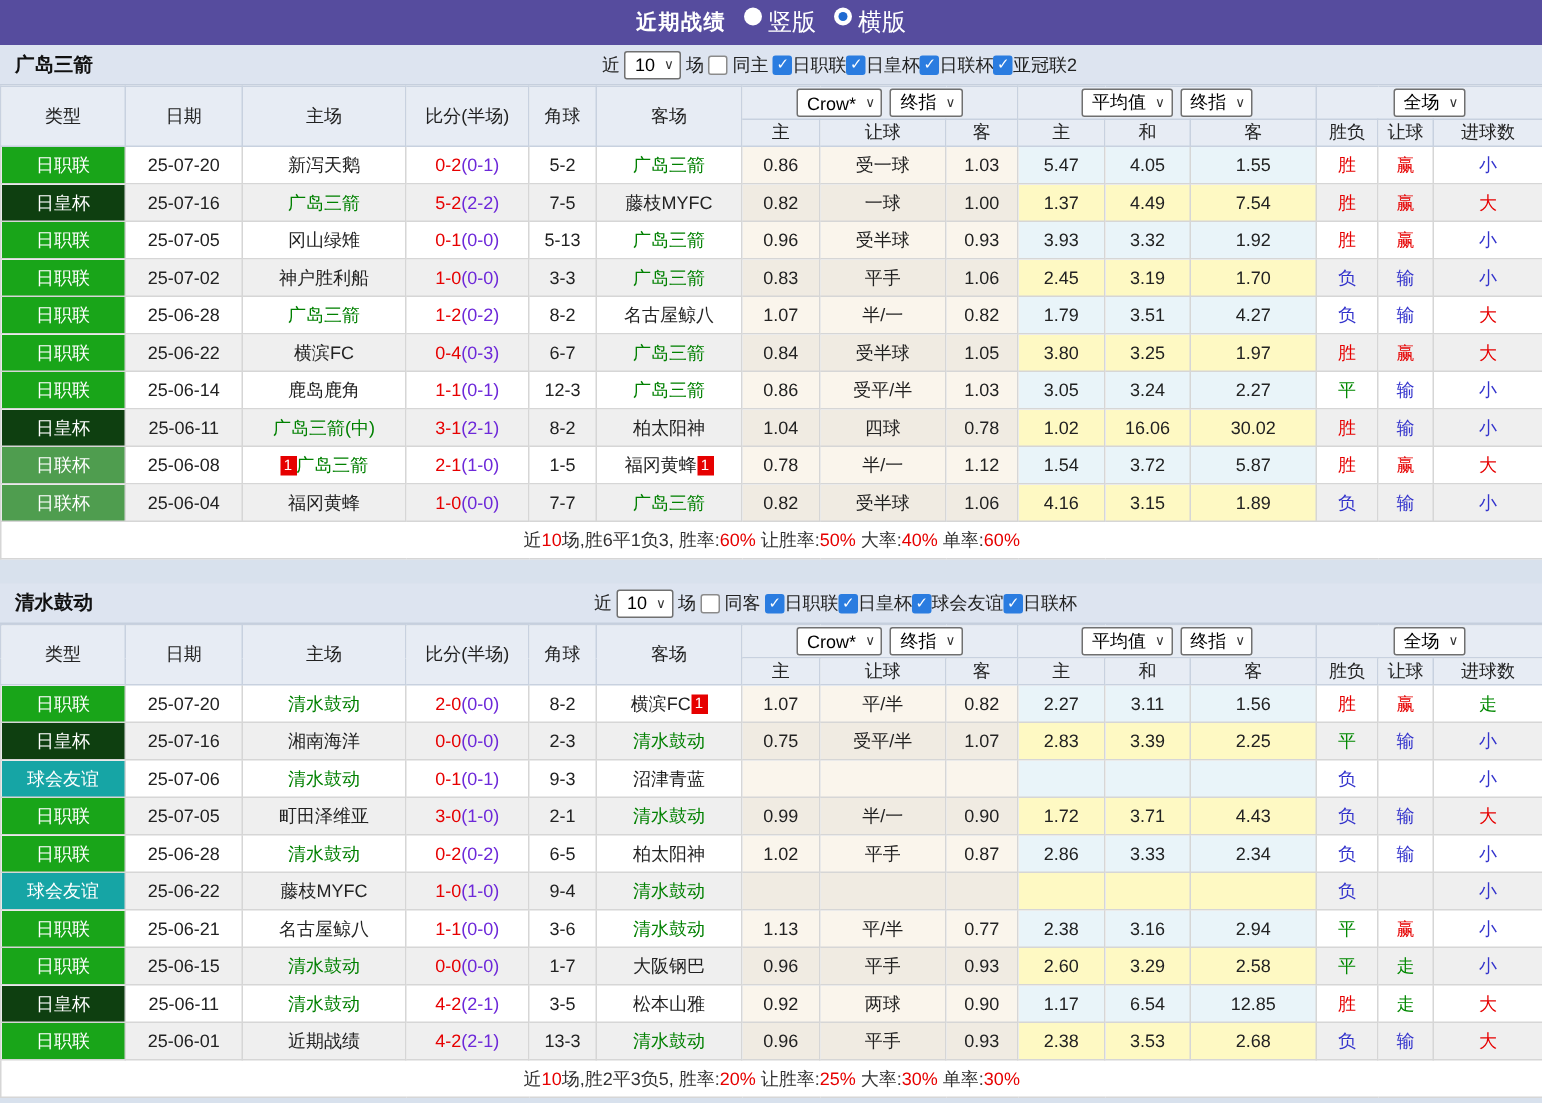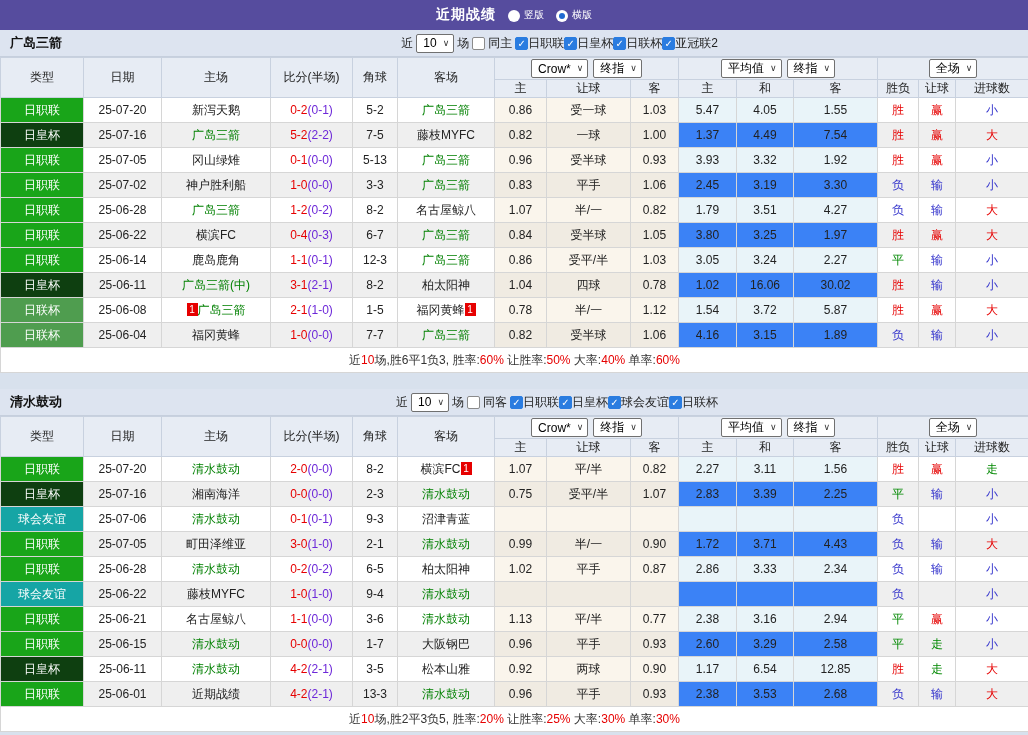--- a/index.html
+++ b/index.html
@@ -1,40 +1,40 @@
 <!DOCTYPE html>
 <html><head>
 <meta charset="utf-8">
 <style>
   *{box-sizing:border-box;margin:0;padding:0}
   html,body{width:1028px;height:735px;overflow:hidden}
   body{background:#d8e1ed;font-family:"Liberation Sans","DejaVu Sans",sans-serif;font-size:12px;color:#222}
   .topbar{height:30px;background:#564c9e;display:flex;align-items:center;justify-content:center;gap:12px;color:#fff}
   .topbar .title{font-size:14px;font-weight:bold;letter-spacing:1px}
-  .radio{display:inline-flex;align-items:flex-end;gap:4px;font-size:10px;cursor:default}
+  .radio{display:inline-flex;align-items:flex-start;gap:4px;font-size:16px;cursor:default}
   .radio .dot{width:12px;height:12px;border-radius:50%;background:#fff;position:relative;display:inline-block}
   .radio.checked .dot::after{content:"";position:absolute;left:3px;top:3px;width:6px;height:6px;border-radius:50%;background:#1f6ad1}
   .teambar{height:27px;display:flex;align-items:center;background:#dde4f0;padding:0 10px;border-bottom:1px solid #c6cfdd}
   .teamname{font-weight:bold;font-size:13px;color:#111}
   .filters{display:flex;align-items:center;gap:3px;margin-left:auto;margin-right:300px;white-space:nowrap}
   .sel{display:inline-flex;align-items:center;justify-content:space-between;background:#fff;border:1px solid #707070;border-radius:2px;padding:0 4px 0 6px;height:19px;gap:6px;cursor:default;color:#000}
   .sel .chev{font-size:9px;color:#333;line-height:1}
   .cb{width:13px;height:13px;border:1px solid #8b8b8b;background:#fff;border-radius:2px;display:inline-block;flex:none}
   .cb.on{background:#2a7ce0;border-color:#2a7ce0;color:#fff;text-align:center;line-height:12px;font-size:10px}
   table{border-collapse:collapse;table-layout:fixed;width:1028px;background:#fff}
   th,td{border:1px solid #d6d6d6;text-align:center;overflow:hidden;white-space:nowrap;height:25px}
   thead th{background:#e7ecf4;border-color:#c8d1df;font-weight:normal;color:#222}
   thead tr.ra th{height:22px}
   thead tr.rb th{height:18px}
   .hsel{display:flex;align-items:center;justify-content:center;gap:5px}
   tr.alt td{background:#efefef}
   td.col-cream{background:#faf5ec}
   tr.alt td.col-cream{background:#f0ebe2}
   td.col-blue{background:#e9f4f9}
-  tr.alt td.col-blue{background:#3b82f6}
+  tr.alt td.col-blue{background:#fef9c3}
   .type-cell{color:#fff}
   .c-red{color:#e60000}
   .c-blue{color:#3333cc}
   .c-green{color:#008800}
   .focus{color:#008000}
   .ft{color:#e60000}
   .ht{color:#6d28d9}
   .badge1{display:inline-block;background:#e60000;color:#fff;font-size:10px;line-height:13px;width:11px;height:13px;vertical-align:1px}
   tfoot td{background:#fff;height:25px;color:#333}
   tfoot .seg-red{color:#e60000}
@@ -208,21 +208,21 @@
             <td>25-07-02</td>
             <td><span>神户胜利船</span></td>
             <td><span class="ft">1-0</span><span class="ht">(0-0)</span></td>
             <td>3-3</td>
             <td><span class="focus">广岛三箭</span></td>
             <td class="col-cream">0.83</td>
             <td class="col-cream">平手</td>
             <td class="col-cream">1.06</td>
             <td class="col-blue">2.45</td>
             <td class="col-blue">3.19</td>
-            <td class="col-blue">3.30</td>
+            <td class="col-blue">1.70</td>
             <td class="c-blue">负</td>
             <td class="c-blue">输</td>
             <td class="c-blue">小</td>
           </tr>
           <tr>
             <td class="type-cell" style="background: rgb(25, 165, 25);">日职联</td>
             <td>25-06-28</td>
             <td><span class="focus">广岛三箭</span></td>
             <td><span class="ft">1-2</span><span class="ht">(0-2)</span></td>
             <td>8-2</td>

